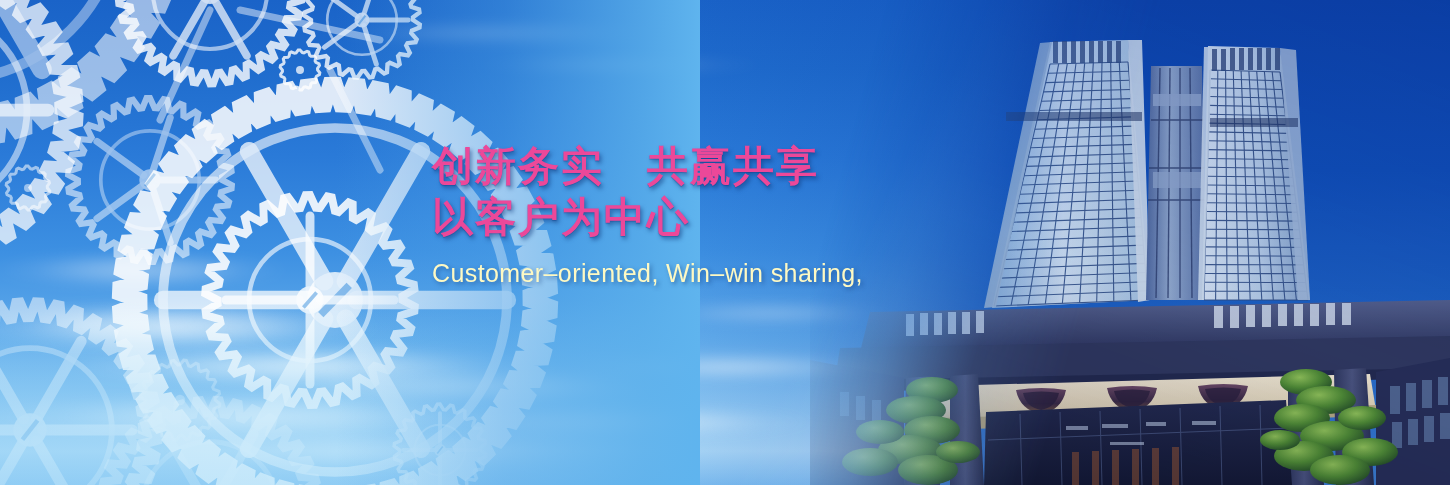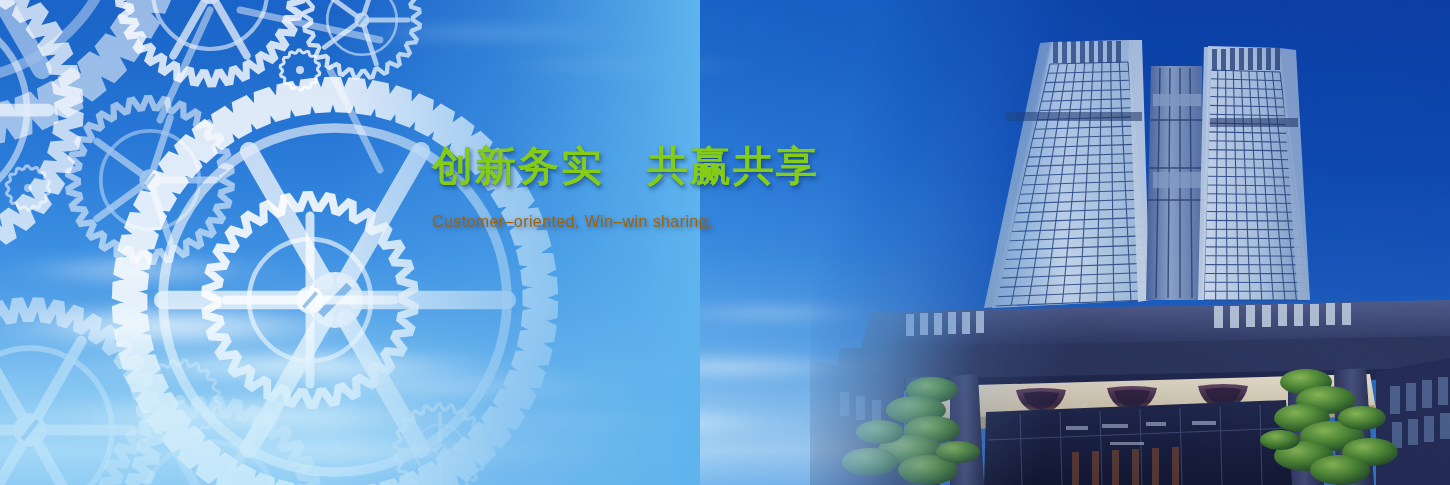--- a/index.html
+++ b/index.html
@@ -100,31 +100,31 @@
     background:linear-gradient(200deg, rgba(20,60,160,0.18) 0%, rgba(30,25,90,0.05) 55%, rgba(25,20,80,0.22) 100%);
     mix-blend-mode:multiply;
   }
 
   
   .copy{
     position:absolute;left:432px;top:141px;
     width:620px;
   }
   .headline{
-    color:#84cc16;
+    color:#ec4899;
     font-size:41px;
     font-weight:bold;
     line-height:51px;
     letter-spacing:2px;
     text-shadow:2px 3px 4px rgba(15,55,120,0.55), 0 1px 1px rgba(20,60,130,0.4);
     white-space:pre;
   }
   .subline{
-    color:#a16207;
-    font-size:16px;
+    color:#fef9c3;
+    font-size:25px;
     font-weight:normal;
     line-height:40px;
     letter-spacing:0.4px;
     margin-top:10px;
     text-shadow:2px 2px 4px rgba(15,55,120,0.5);
     white-space:pre;
   }
 </style>
 </head>
 <body>
@@ -574,16 +574,17 @@
         <ellipse cx="560" cy="452" rx="28" ry="14" fill="url(#shrub)"></ellipse>
         <ellipse cx="530" cy="470" rx="30" ry="15" fill="url(#shrub)"></ellipse>
         <ellipse cx="470" cy="440" rx="20" ry="10" fill="url(#shrub)"></ellipse>
       </g>
     </svg>
     <div class="photo-tint"></div>
   </div>
 
   <div class="copy">
     <div class="headline">创新务实　共赢共享</div>
+    <div class="headline">以客户为中心</div>
     <div class="subline">Customer–oriented, Win–win sharing,</div>
   </div>
 
 </div>
 
 </body></html>

